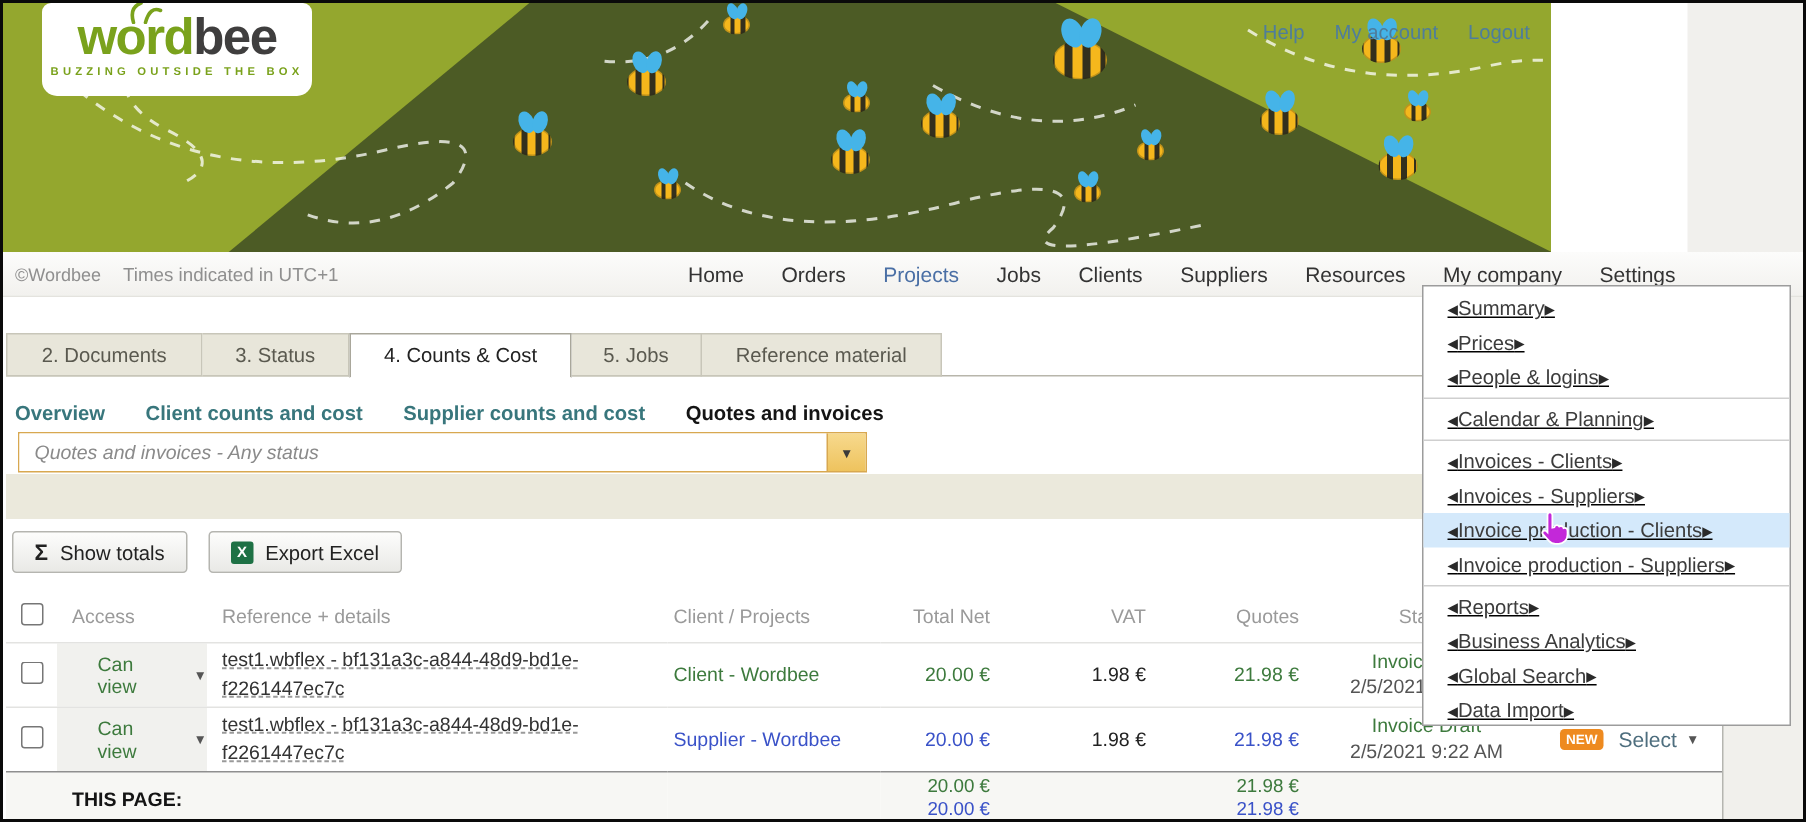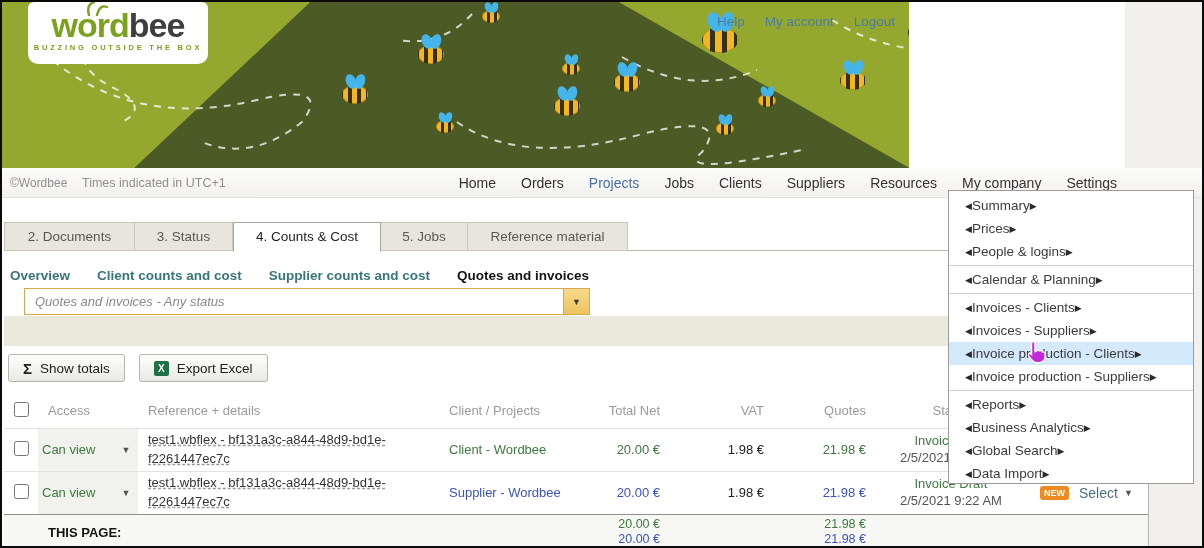--- a/index.html
+++ b/index.html
@@ -1,20 +1,20 @@
 <!DOCTYPE html>
 <html><head>
 <meta charset="utf-8">
 <style>
   * { margin:0; padding:0; box-sizing:border-box; }
   html,body { width:1204px; height:548px; background:#fff; font-family:"Liberation Sans", sans-serif; }
   #stage { position:relative; width:1204px; height:548px; border:2px solid #0a0a0a; background:#fff; overflow:hidden; }
 
   
-  .banner { position:absolute; left:0; top:0; width:907px; height:166px; background:#94a72e; overflow:hidden; }
+  .banner { position:absolute; left:0; top:0; width:1032px; height:166px; background:#94a72e; overflow:hidden; }
   .banner-dark { position:absolute; left:0; top:0; width:100%; height:100%; background:#4c5b25;
                  clip-path:polygon(34% 0%, 68% 0%, 101% 103%, 14% 103%); }
   .flightpaths { position:absolute; left:0; top:0; pointer-events:none; }
   .right-gap-top { position:absolute; left:1123px; top:0; width:77px; height:166px; background:#f1f0ed; }
 
   .logo-box { position:absolute; left:26px; top:0; width:180px; height:62px; background:#fff; border-radius:6px 6px 10px 10px; z-index:3; padding-top:6px; text-align:center; }
   .logo-text { font-size:34px; font-weight:bold; letter-spacing:-1px; line-height:34px; }
   .logo-word { color:#7aa21c; }
   .logo-bee { color:#3f3e3e; }
   .logo-tag { margin-top:1px; font-size:7.5px; font-weight:bold; letter-spacing:2.8px; color:#7aa21c; }
@@ -51,21 +51,21 @@
   .tab { height:29px; line-height:28px; text-align:center; font-size:13.5px; color:#5a594f;
          background:#e8e6da; border:1px solid #c8c6b9; border-left:none; cursor:pointer; }
   .tab:first-child { border-left:1px solid #c8c6b9; }
   .tab.active { background:#fff; color:#222; border-bottom:1px solid #fff; height:30px; position:relative; z-index:2; border-left:1px solid #a9a79b; border-right:1px solid #a9a79b; border-top:1px solid #a9a79b; }
 
   .subnav { position:absolute; left:8px; top:266px; display:flex; gap:27px; }
   .subnav a { font-size:13.5px; font-weight:bold; color:#38767c; text-decoration:none; cursor:pointer; }
   .subnav a.active { color:#141414; }
 
   
-  .filterbox { position:absolute; left:22px; top:286px; width:566px; height:27px; border:1px solid #d8a850; background:#fff; display:flex; }
+  .filterbox { position:absolute; left:10px; top:286px; width:566px; height:27px; border:1px solid #d8a850; background:#fff; display:flex; }
   .filter-input { flex:1; border:none; outline:none; font-family:"Liberation Sans", sans-serif; font-style:italic; font-size:13px; color:#8a8a8a; padding:0 10px; background:#fff; }
   .filter-btn { width:26px; border-left:1px solid #d8a850; background:linear-gradient(#f7d98d,#eec35e); color:#3a3a3a; font-size:9px; display:flex; align-items:center; justify-content:center; cursor:pointer; }
 
   .beige-strip { position:absolute; left:2px; top:314px; width:1144px; height:30px; background:#ebe9dc; }
 
   
   .toolbar { position:absolute; left:6px; top:352px; display:flex; gap:14px; }
   .btn { height:28px; padding:0 14px; display:flex; align-items:center; gap:8px; font-size:13.5px; color:#222;
          background:linear-gradient(#fdfdfc,#e9e9e6); border:1px solid #b5b5b0; border-radius:3px; cursor:pointer; }
   .sigma { font-size:15px; font-weight:bold; }
@@ -76,40 +76,40 @@
   .tablewrap { position:absolute; left:2px; top:392px; width:1144px; }
   table { width:1144px; border-collapse:collapse; table-layout:fixed; }
   th { font-weight:normal; color:#9a9a9a; font-size:13px; height:34px; text-align:left; }
   td { font-size:13px; vertical-align:middle; }
   tr.datarow { border-top:1px solid #e3e3e1; }
   tr.datarow td { height:42px; }
   .col-num, th.col-num { text-align:right; }
   .col-center, th.col-center { text-align:center; }
   .pad { padding-left:10px; }
   .cbx { width:15px; height:15px; margin-left:10px; cursor:pointer; }
-  .access-chip { background:#f1f1ee; height:42px; display:flex; align-items:center; padding-left:4px; gap:26px; cursor:pointer; }
+  .access-chip { background:#f1f1ee; height:42px; display:flex; align-items:center; padding-left:27px; gap:26px; cursor:pointer; }
   .access-chip .lbl { color:#3d7a3d; }
   .caret { font-size:9px; color:#555; }
   .ref a { color:#333; text-decoration:underline; text-decoration-style:dashed; text-decoration-color:#9a9a9a; cursor:pointer; line-height:1.45; }
   .cs { padding-left:4px; line-height:1.35; }
   .green { color:#3d7a3d; } .blue { color:#3a52c8; } .dark { color:#222; }
   .statcell { line-height:1.3; }
   .statdate { color:#555; }
   .actions { display:flex; align-items:center; gap:10px; padding-left:4px; }
   .newbadge { background:#ee8a1f; color:#fff; font-size:9px; font-weight:bold; padding:2px 4px; border-radius:3px; }
   .select-dd { color:#4e6e7e; font-size:14px; display:flex; align-items:center; gap:6px; cursor:pointer; }
   tr.totals { border-top:1px solid #8f8f8f; background:#f7f7f4; }
   tr.totals td { height:36px; }
   .totlabel { font-weight:bold; color:#141414; padding-left:10px; }
   .stack { line-height:15px; text-align:right; font-size:12.5px; }
 
   .right-strip { position:absolute; left:1146px; top:196px; width:54px; height:348px; background:#f1f0ec; border-left:1px solid #b5b5b0; }
 
   
-  .menu { position:absolute; left:946px; top:188px; width:246px; height:294px; background:#fff; border:1px solid #9c9c9c; z-index:10; padding-top:3px; }
+  .menu { position:absolute; left:946px; top:188px; width:246px; height:294px; background:#fff; border:1px solid #9c9c9c; z-index:10; padding-top:3px;text-decoration:underline; }
   .mi { height:23px; line-height:23px; padding-left:16px; font-size:13.5px; color:#3c3c3c; cursor:pointer; white-space:nowrap; }
   .mi .arr { font-size:9px; color:#2a2a2a; vertical-align:1px; }
   .mi.hl { background:#d4e9fb; }
   .mdiv { height:1px; background:#cfcfcf; margin:2px 0; }
 
   .cursor { position:absolute; left:1021px; top:338px; z-index:20; pointer-events:none; }
 </style>
 </head>
 <body>
 

